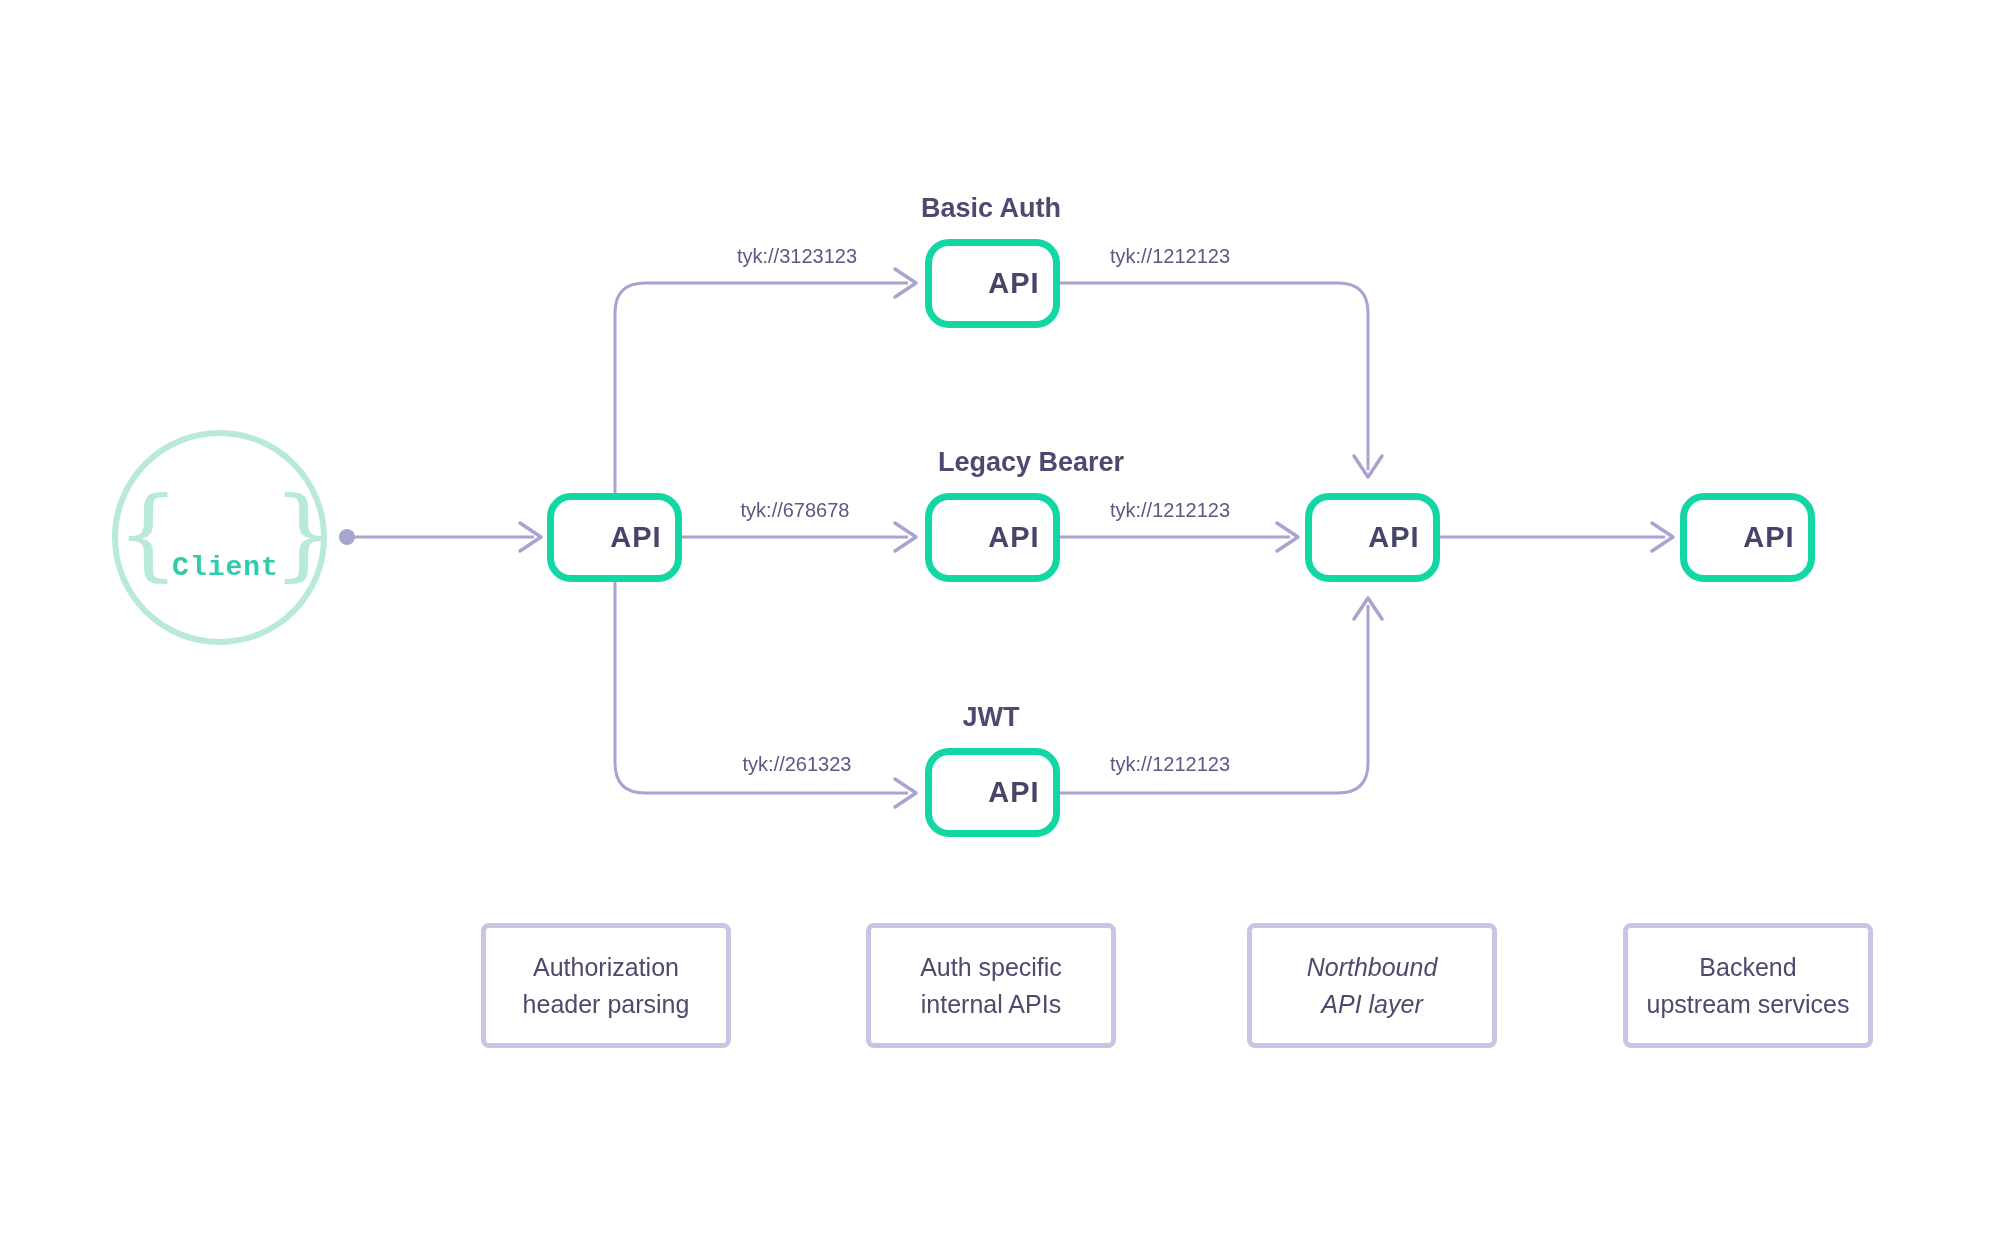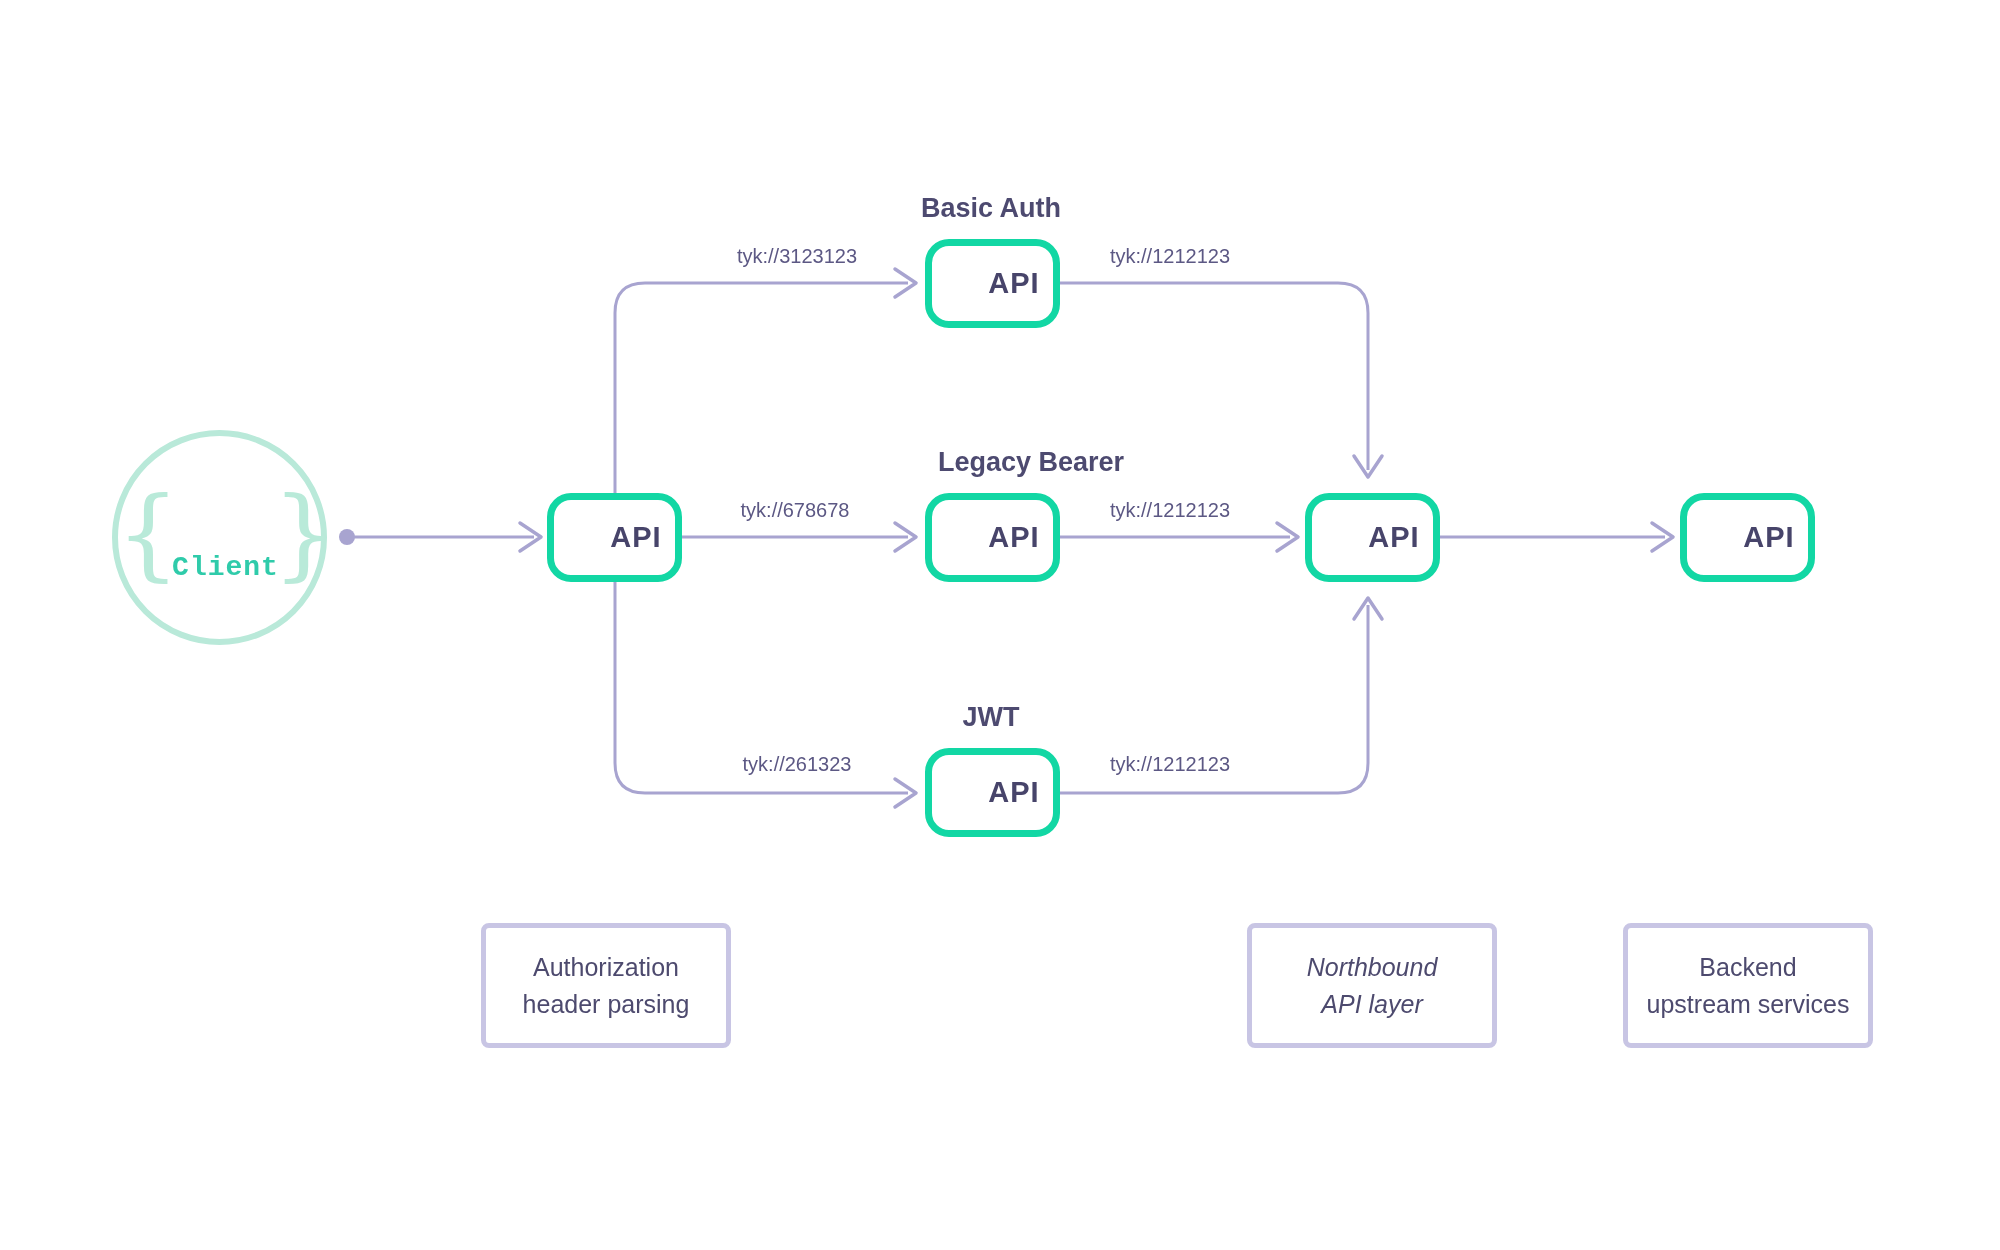--- a/index.html
+++ b/index.html
@@ -131,20 +131,24 @@
   <div class="edge-label lbl-legacy-in">tyk://678678</div>
   <div class="edge-label lbl-jwt-in">tyk://261323</div>
   <div class="edge-label lbl-basic-out">tyk://1212123</div>
   <div class="edge-label lbl-legacy-out">tyk://1212123</div>
   <div class="edge-label lbl-jwt-out">tyk://1212123</div>
 
   <div class="legend-box legend-0">
     <span>Authorization</span>
     <span>header parsing</span>
   </div>
+  <div class="legend-box legend-1">
+    <span>Auth specific</span>
+    <span>internal APIs</span>
+  </div>
   <div class="legend-box legend-2">
     <span>Northbound</span>
     <span>API layer</span>
   </div>
   <div class="legend-box legend-3">
     <span>Backend</span>
     <span>upstream services</span>
   </div>
 
 </div>

